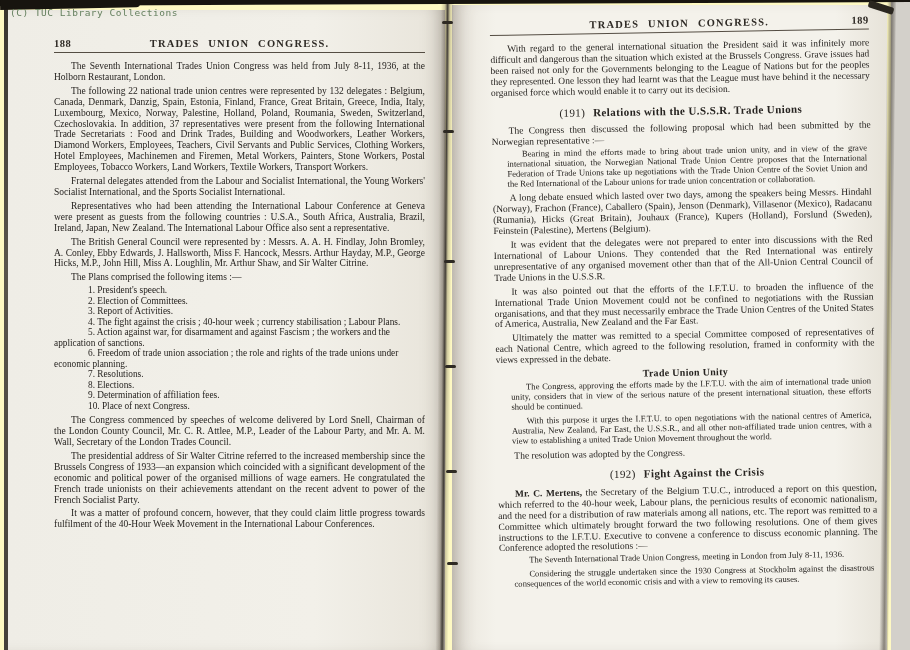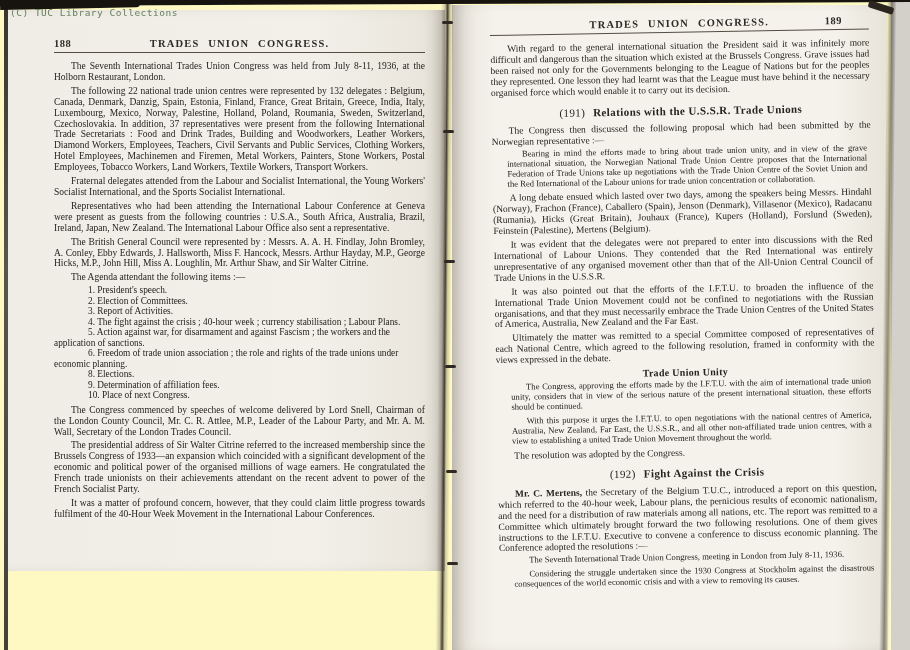--- a/index.html
+++ b/index.html
@@ -31,36 +31,36 @@
   .stitch { position:absolute; width:11px; height:3px; background:#2e2a23; border-radius:2px; z-index:6; }
 
   .watermark {
     position:absolute; left:10px; top:7px; z-index:7;
     font-family:"DejaVu Sans Mono", monospace;
     font-size:9.5px; color:#65805f; letter-spacing:0.5px;
   }
 
   
   .page { position:absolute; z-index:3; }
-  .page-left { left:8px; top:10px; width:437px; height:561px;
+  .page-left { left:8px; top:10px; width:437px; height:640px;
     background:linear-gradient(90deg,#efede6 0%, #f2f0e9 70%, #e8e4da 100%);
     box-shadow: inset -16px 0 20px -14px rgba(70,60,48,.5); }
   .page-right { left:452px; top:5px; width:435px; height:645px;
     background:linear-gradient(90deg,#e9e5dc 0%, #f4f2eb 10%, #f4f2eb 88%, #e7e3d9 100%);
     box-shadow: inset 16px 0 20px -14px rgba(70,60,48,.45); }
 
   .inner-l { padding:28px 20px 0 46px; }
   .inner-r { padding:13px 14px 0 42px; transform:rotate(-1deg); transform-origin:50% 45%; }
 
   
   .running-head { display:flex; align-items:baseline; font-weight:bold;
     font-size:10.5px; letter-spacing:1.2px; word-spacing:5px; color:#2e2a25; }
   .running-head .pn { width:44px; letter-spacing:.5px; }
   .running-head .rh-title { flex:1; text-align:center; }
-  .running-head .pn-r { width:44px; text-align:left; letter-spacing:.5px; }
+  .running-head .pn-r { width:44px; text-align:right; letter-spacing:.5px; }
   .head-rule { border-bottom:1.3px solid #544d43; margin-top:3px; margin-bottom:8px; }
 
   .sec-heading { text-align:center; font-weight:bold; font-size:11.5px;
     letter-spacing:.4px; margin:8px 0 6px; line-height:13.5px; }
   .sec-heading .sec-num { font-weight:normal; margin-right:8px; }
   .sec-heading-sm { font-size:11px; margin:9px 0 5px; }
   .sec-year { display:block; }
 
   p.body { margin:0 0 3px; text-indent:17px; text-align:justify;
     font-size:9.5px; line-height:10.9px; }
@@ -101,28 +101,29 @@
       </div>
       <div class="head-rule"></div>
 
 
       <p class="body">The Seventh International Trades Union Congress was held from July 8-11, 1936, at the Holborn Restaurant, London.</p>
       <p class="body">The following 22 national trade union centres were represented by 132 delegates : Belgium, Canada, Denmark, Danzig, Spain, Estonia, Finland, France, Great Britain, Greece, India, Italy, Luxembourg, Mexico, Norway, Palestine, Holland, Poland, Roumania, Sweden, Switzerland, Czechoslovakia. In addition, 37 representatives were present from the following International Trade Secretariats :  Food and Drink Trades, Building and Woodworkers, Leather Workers, Diamond Workers, Employees, Teachers, Civil Servants and Public Services, Clothing Workers, Hotel Employees, Machinemen and Firemen, Metal Workers, Painters, Stone Workers, Postal Employees, Tobacco Workers, Land Workers, Textile Workers, Transport Workers.</p>
       <p class="body">Fraternal delegates attended from the Labour and Socialist International, the Young Workers' Socialist International, and the Sports Socialist International.</p>
       <p class="body">Representatives who had been attending the International Labour Conference at Geneva were present as guests from the following countries : U.S.A., South Africa, Australia, Brazil, Ireland, Japan, New Zealand. The International Labour Office also sent a representative.</p>
       <p class="body">The British General Council were represented by :  Messrs. A. A. H. Findlay, John Bromley, A. Conley, Ebby Edwards, J. Hallsworth, Miss F. Hancock, Messrs. Arthur Hayday, M.P., George Hicks, M.P., John Hill, Miss A. Loughlin, Mr. Arthur Shaw, and Sir Walter Citrine.</p>
 
-      <p class="body nogap">The Agenda attendant the following items :—</p>
+      <p class="body nogap">The Plans comprised the following items :—</p>
       <div class="agenda">
         <div class="agenda-item">1. President's speech.</div>
         <div class="agenda-item">2. Election of Committees.</div>
         <div class="agenda-item">3. Report of Activities.</div>
         <div class="agenda-item">4. The fight against the crisis ; 40-hour week ; currency stabilisation ; Labour Plans.</div>
         <div class="agenda-item">5. Action against war, for disarmament and against Fascism ; the workers and the application of sanctions.</div>
         <div class="agenda-item">6. Freedom of trade union association ; the role and rights of the trade unions under economic planning.</div>
+        <div class="agenda-item">7. Resolutions.</div>
         <div class="agenda-item">8. Elections.</div>
         <div class="agenda-item">9. Determination of affiliation fees.</div>
         <div class="agenda-item">10. Place of next Congress.</div>
       </div>
 
       <p class="body">The Congress commenced by speeches of welcome delivered by Lord Snell, Chairman of the London County Council, Mr. C. R. Attlee, M.P., Leader of the Labour Party, and Mr. A. M. Wall, Secretary of the London Trades Council.</p>
       <p class="body">The presidential address of Sir Walter Citrine referred to the increased membership since the Brussels Congress of 1933—an expansion which coincided with a significant development of the economic and political power of the organised millions of wage earners. He congratulated the French trade unionists on their achievements attendant on the recent advent to power of the French Socialist Party.</p>
       <p class="body">It was a matter of profound concern, however, that they could claim little progress towards fulfilment of the 40-Hour Week Movement in the International Labour Conferences.</p>
     </div>
   </div>

